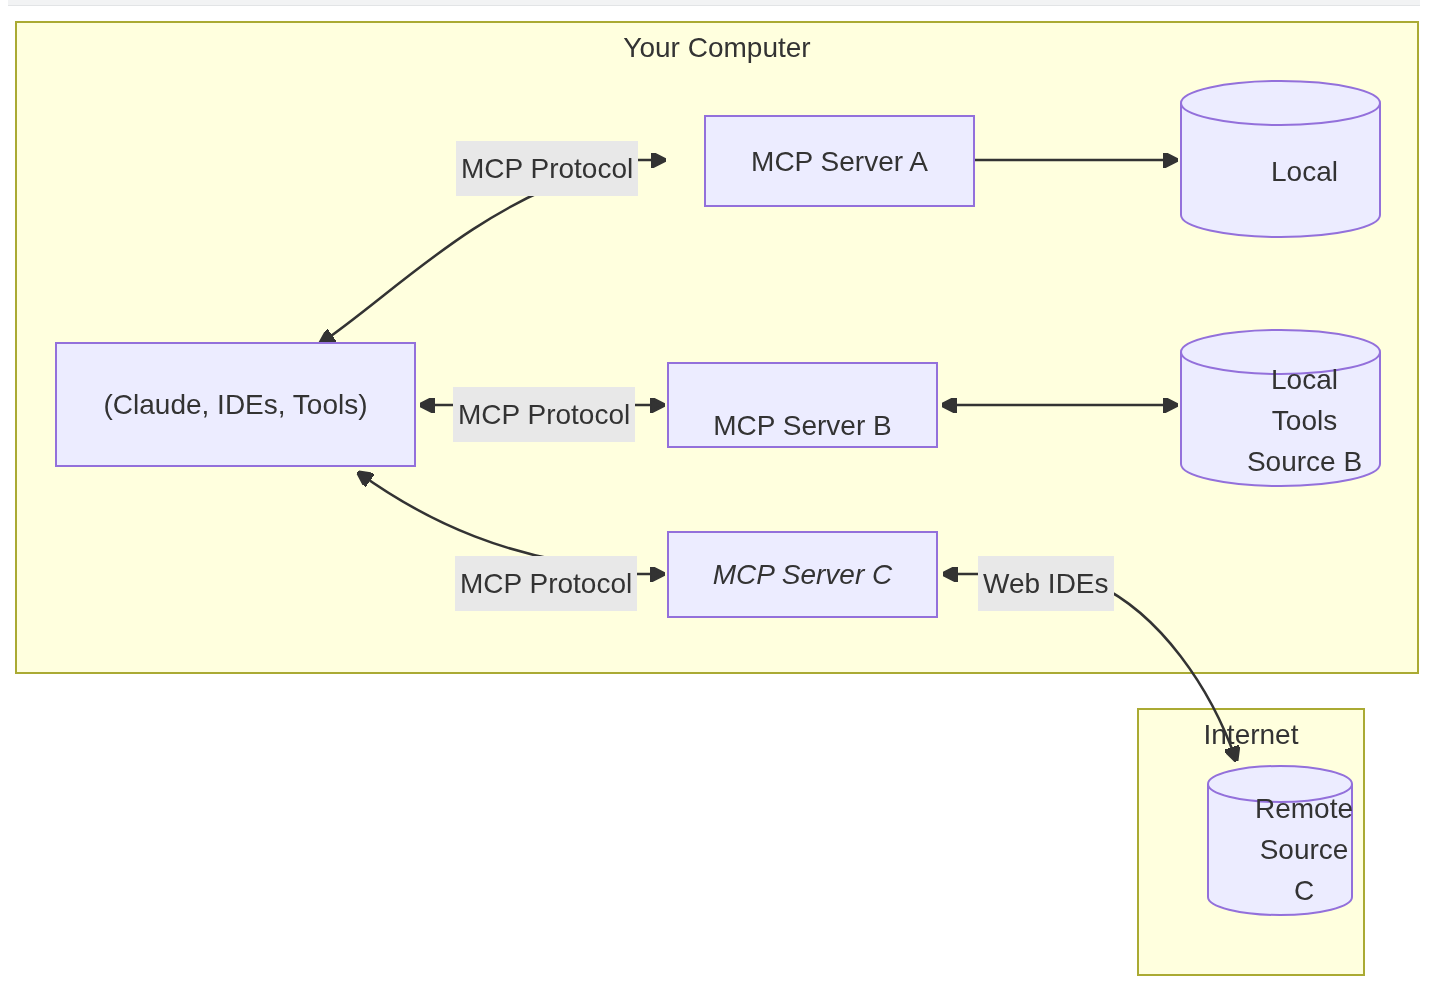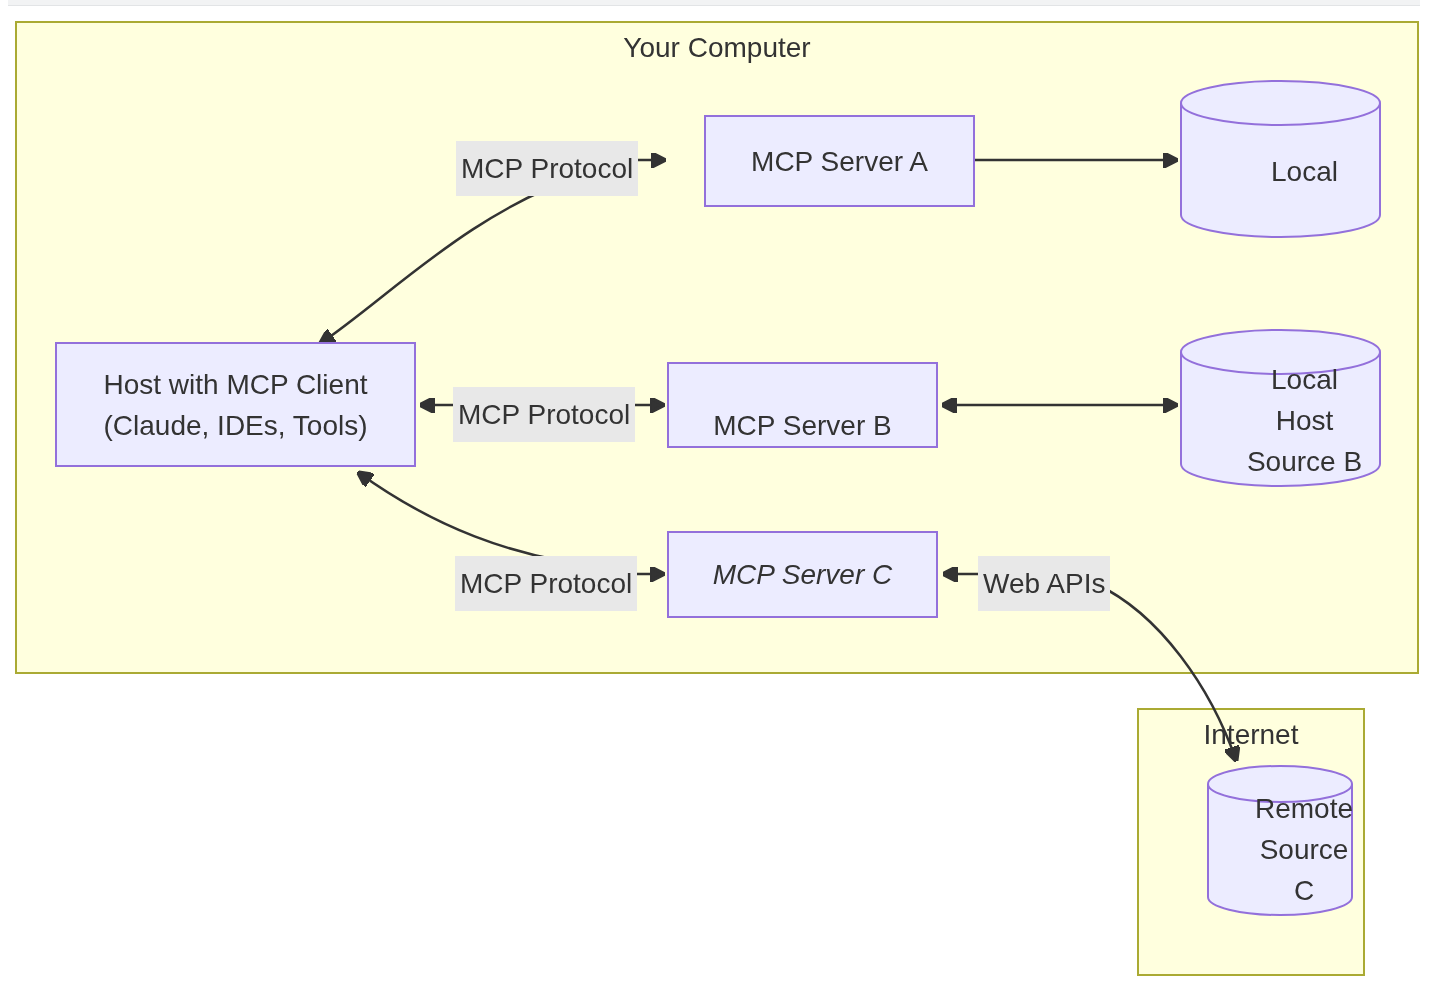--- a/index.html
+++ b/index.html
@@ -115,24 +115,23 @@
 
     <path d="M943,405 H1176" marker-start="url(#ah)" marker-end="url(#ah)"></path>
 
     <path d="M978,574 H944" marker-end="url(#ah)"></path>
     <path d="M1096,584 C1160,614 1211,688 1236,760" marker-end="url(#ah)"></path>
   </svg>
 
   <div class="edge-label lbl-protocol-a">MCP Protocol</div>
   <div class="edge-label lbl-protocol-b">MCP Protocol</div>
   <div class="edge-label lbl-protocol-c">MCP Protocol</div>
-  <div class="edge-label lbl-web-apis">Web APIs</div>
+  <div class="edge-label lbl-web-apis">Web IDEs</div>
 
   <div class="node node-host">
-    <span>Host with MCP Client</span>
     <span>(Claude, IDEs, Tools)</span>
   </div>
   <div class="node node-server-a">
     <span>MCP Server A</span>
   </div>
   <div class="node node-server-b">
     <span>MCP Server B</span>
   </div>
   <div class="node node-server-c">
     <span>MCP Server C</span>
@@ -148,21 +147,21 @@
     </div>
   </div>
 
   <div class="cylinder cyl-b">
     <svg viewBox="0 0 201 158" preserveAspectRatio="none">
       <path class="body" d="M1,23 C1,10.85 45.6,1 100.5,1 C155.4,1 200,10.85 200,23 L200,135 C200,147.15 155.4,157 100.5,157 C45.6,157 1,147.15 1,135 Z"></path>
       <path class="rim" d="M1,23 C1,35.15 45.6,45 100.5,45 C155.4,45 200,35.15 200,23"></path>
     </svg>
     <div class="cyl-label">
       <span>Local</span>
-      <span>Host Source B</span>
+      <span>Tools Source B</span>
     </div>
   </div>
 
   <div class="cylinder cyl-c">
     <svg viewBox="0 0 146 151" preserveAspectRatio="none">
       <path class="body" d="M1,19 C1,9.1 33.2,1 73,1 C112.8,1 145,9.1 145,19 L145,132 C145,141.9 112.8,150 73,150 C33.2,150 1,141.9 1,132 Z"></path>
       <path class="rim" d="M1,19 C1,28.9 33.2,37 73,37 C112.8,37 145,28.9 145,19"></path>
     </svg>
     <div class="cyl-label">
       <span>Remote</span>

